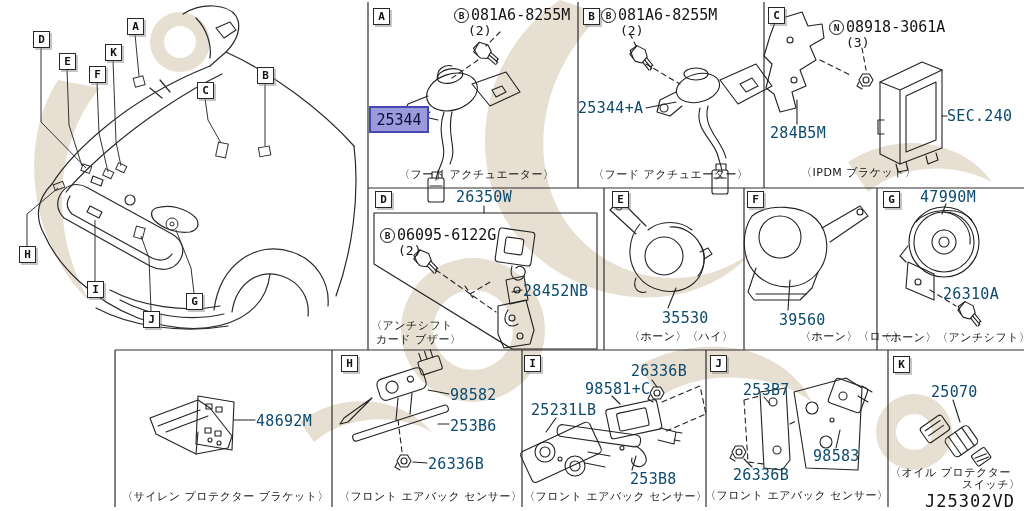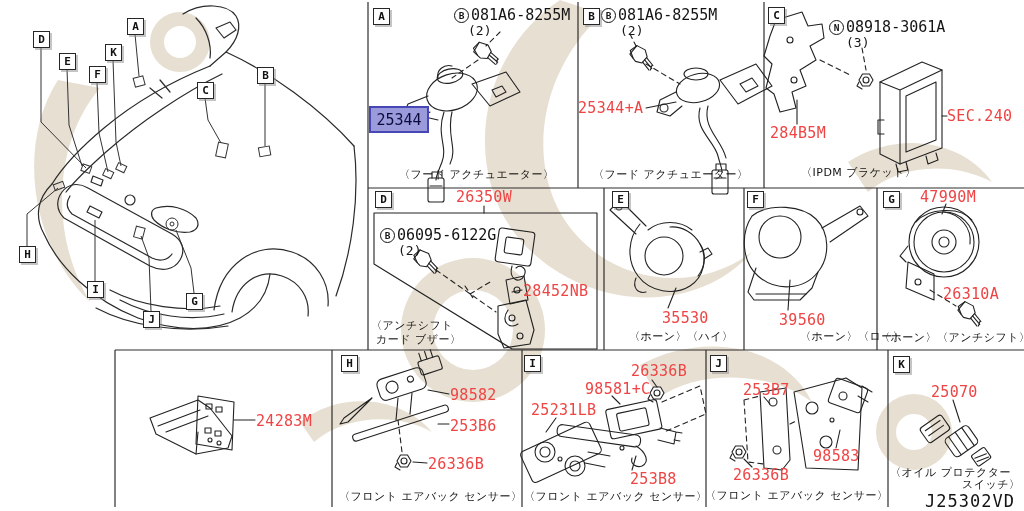--- a/index.html
+++ b/index.html
@@ -1,19 +1,19 @@
 <!DOCTYPE html>
 <html><head>
 <meta charset="utf-8">
 <style>
   html,body{margin:0;padding:0;background:#fff;}
   .stage{position:relative;width:1024px;height:511px;background:#ffffff;overflow:hidden;
          font-family:"DejaVu Sans Mono",monospace;color:#141414;}
   svg.art{position:absolute;left:0;top:0;}
-  .pn{position:absolute;font:15px/1.1 "DejaVu Sans Mono",monospace;letter-spacing:.3px;white-space:nowrap;color:#ef4444;}
+  .pn{position:absolute;font:15px/1.1 "DejaVu Sans Mono",monospace;letter-spacing:.3px;white-space:nowrap;color:#0c4a6e;}
   .qty{position:absolute;font:13px/1 "DejaVu Sans Mono",monospace;color:#141414;}
   .fl{position:absolute;display:flex;align-items:center;font:15px/1 "DejaVu Sans Mono",monospace;white-space:nowrap;color:#141414;}
   .circ{display:inline-flex;flex:none;width:13px;height:13px;border:1.3px solid #141414;border-radius:50%;
         align-items:center;justify-content:center;font:700 9.5px "DejaVu Sans Mono",monospace;margin-right:2px;background:#fff;}
   .cap{position:absolute;font:11px/1.25 "DejaVu Sans",sans-serif;letter-spacing:.5px;white-space:nowrap;color:#141414;}
   .lbox{position:absolute;width:15px;height:15px;border:1.6px solid #262626;background:#fff;
         display:flex;align-items:center;justify-content:center;font:700 11px "DejaVu Sans Mono",monospace;
         color:#111;box-shadow:2px 2px 0 rgba(140,140,140,.5);z-index:3;}
   .hl{position:absolute;display:flex;align-items:center;justify-content:center;
       font:15px "DejaVu Sans Mono",monospace;color:#0c0c3c;z-index:2;}
@@ -407,21 +407,22 @@
   <div class="pn" style="left:779px;top:312px">39560</div>
   <div class="cap" style="left:800px;top:330px">〈ホーン〉〈ロー〉</div>
 
   <div class="lbox" style="left:883px;top:191px">
       <span>G</span>
     </div>
   <div class="pn" style="left:920px;top:189px">47990M</div>
   <div class="pn" style="left:943px;top:286px">26310A</div>
   <div class="cap" style="left:879px;top:331px">〈ホーン〉〈アンチシフト〉</div>
 
-  <div class="pn" style="left:256px;top:413px">24283M</div>
+  <div class="pn" style="left:256px;top:413px">48692M</div>
+  <div class="cap" style="left:122px;top:490px">〈サイレン  プロテクター  ブラケット〉</div>
 
   <div class="lbox" style="left:341px;top:355px">
       <span>H</span>
     </div>
   <div class="pn" style="left:450px;top:387px">98582</div>
   <div class="pn" style="left:450px;top:418px">253B6</div>
   <div class="pn" style="left:428px;top:456px">26336B</div>
   <div class="cap" style="left:339px;top:490px">〈フロント エアバック センサー〉</div>
 
   <div class="lbox" style="left:524px;top:355px">

